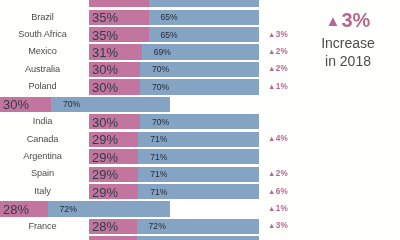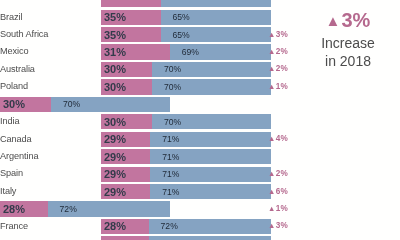--- a/index.html
+++ b/index.html
@@ -28,22 +28,22 @@
     width: 300px;
   }
   .row {
     position: relative;
     height: 17.45px;
     display: flex;
     align-items: center;
   }
   .country {
     width: 85px;
-    text-align: left;
-    padding-right: 16px;
+    text-align: center;
+    padding-right: 4px;
     font-size: 9.2px;
     color: #4c4c4c;
     line-height: 1;
     white-space: nowrap;
     letter-spacing: -0.1px;
   }
   .bar-wrap {
     position: relative;
     width: 170px;
     height: 15.2px;
@@ -61,22 +61,22 @@
     background: #85a3c2;
     height: 100%;
     position: relative;
     flex: 1 1 auto;
   }
   .seg-left .val {
     position: absolute;
     left: 3px;
     top: 50%;
     transform: translateY(-50%);
-    font-size: 11px;
-    font-weight: bold;
+    font-size: 13px;
+    font-weight: normal;
     color: #333b4a;
     line-height: 1;
     white-space: nowrap;
   }
   .seg-right .val {
     position: absolute;
     left: 12px;
     top: 50%;
     transform: translateY(-50%);
     font-size: 8.6px;
@@ -165,21 +165,21 @@
           </div>
           <div class="seg-right">
             <span class="val">65%</span>
           </div>
         </div>
         <div class="delta"><span class="tri">▲</span><span>3%</span></div>
       </div>
       <div class="row">
         <div class="country">Mexico</div>
         <div class="bar-wrap">
-          <div class="seg-left" style="width: 31%; padding-left: 16px;">
+          <div class="seg-left" style="width: 31%;">
             <span class="val">31%</span>
           </div>
           <div class="seg-right">
             <span class="val">69%</span>
           </div>
         </div>
         <div class="delta"><span class="tri">▲</span><span>2%</span></div>
       </div>
       <div class="row">
         <div class="country">Australia</div>

